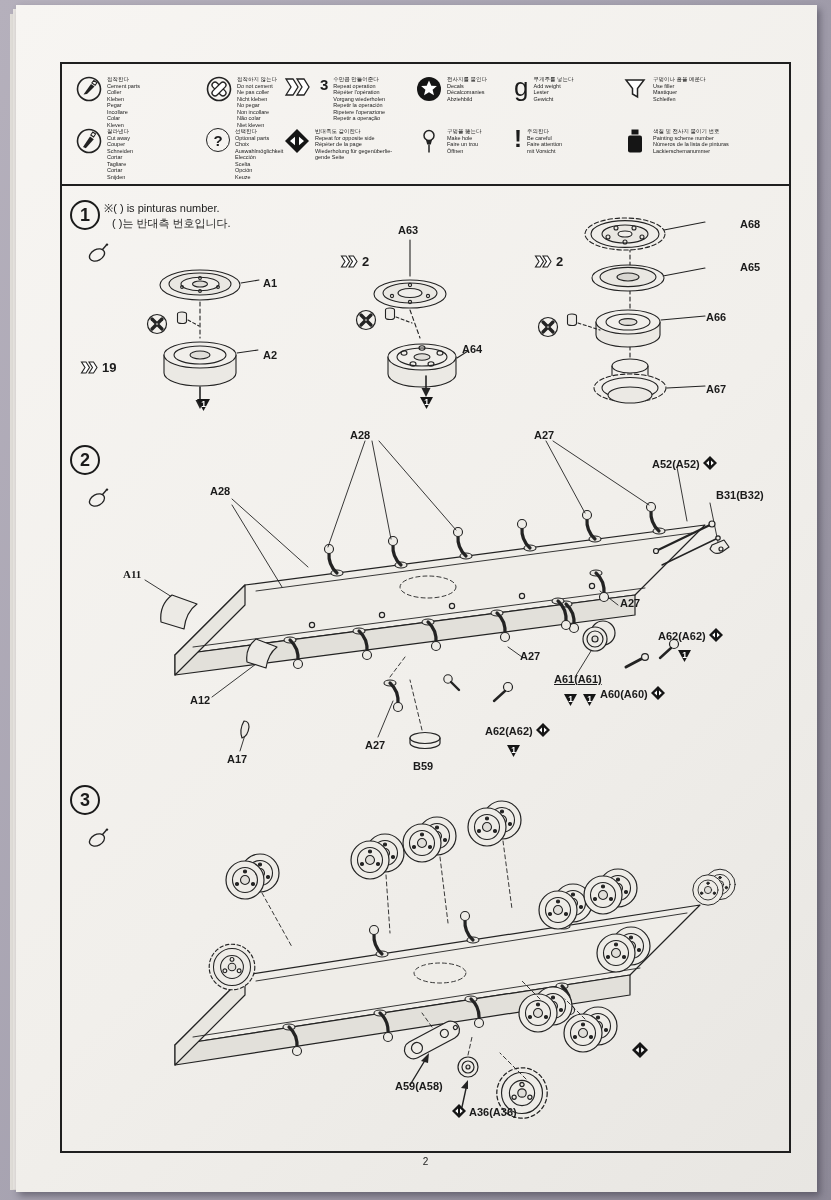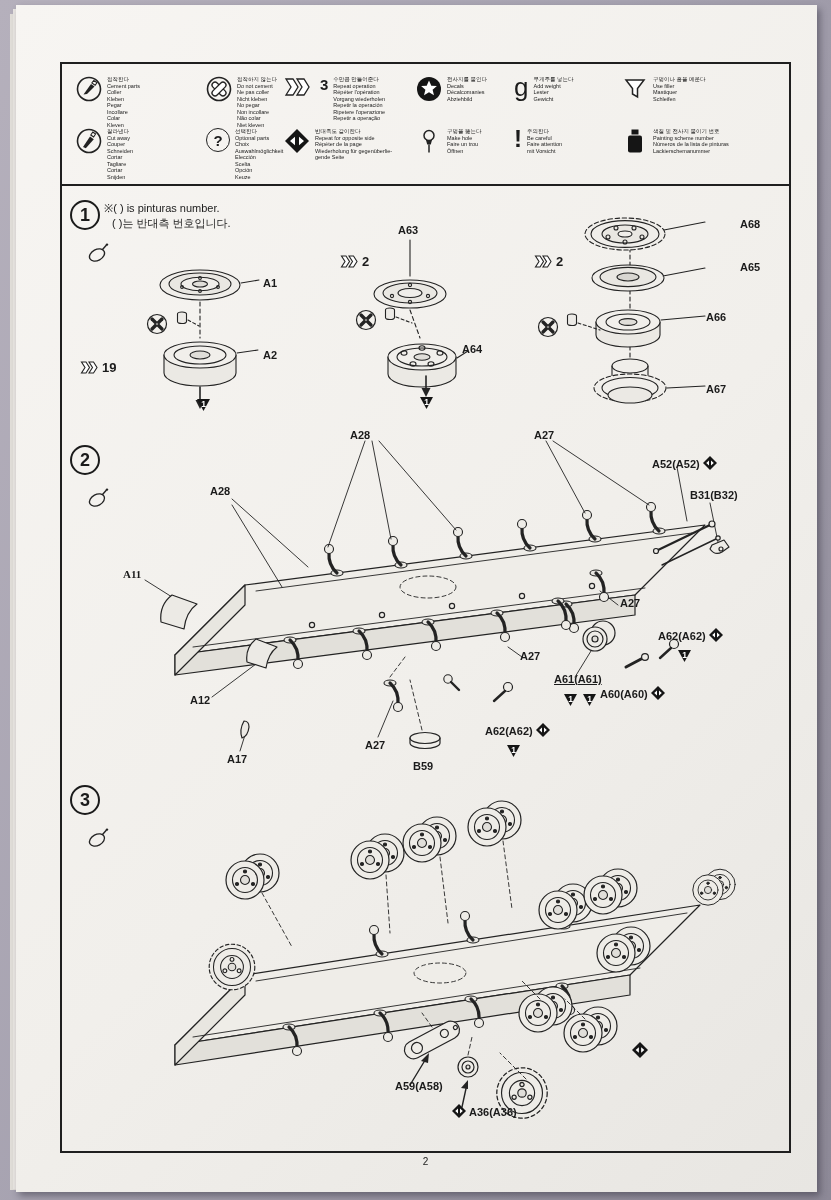--- a/index.html
+++ b/index.html
@@ -615,21 +615,21 @@
   <div class="plabel" style="left:534px;top:429px;">
       <span>A27</span>
     </div>
   <div class="plabel" style="left:652px;top:456px;">
       <span>A52(A52)</span>
       <span class="dmd"><svg width="14" height="14" viewBox="0 0 14 14">
           <polygon points="7,0 14,7 7,14 0,7" fill="#151515"></polygon>
           <path d="M3.2,7 L6,4.6 L6,9.4 Z M10.8,7 L8,4.6 L8,9.4 Z" fill="#fff"></path>
         </svg></span>
     </div>
-  <div class="plabel" style="left:690px;top:489px;">
+  <div class="plabel" style="left:716px;top:489px;">
       <span>B31(B32)</span>
     </div>
   <div class="plabel" style="left:210px;top:485px;">
       <span>A28</span>
     </div>
   <div class="plabel" style="left:123px;top:568px;font-family:Liberation Serif, serif;">
       <span>A11</span>
     </div>
   <div class="plabel" style="left:620px;top:597px;">
       <span>A27</span>

